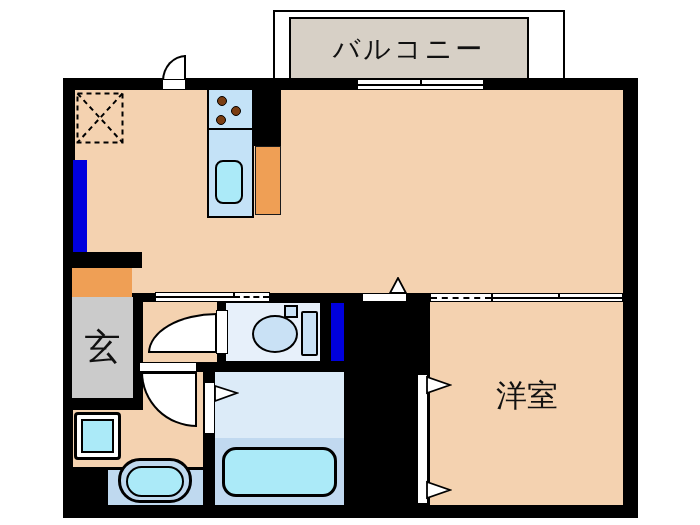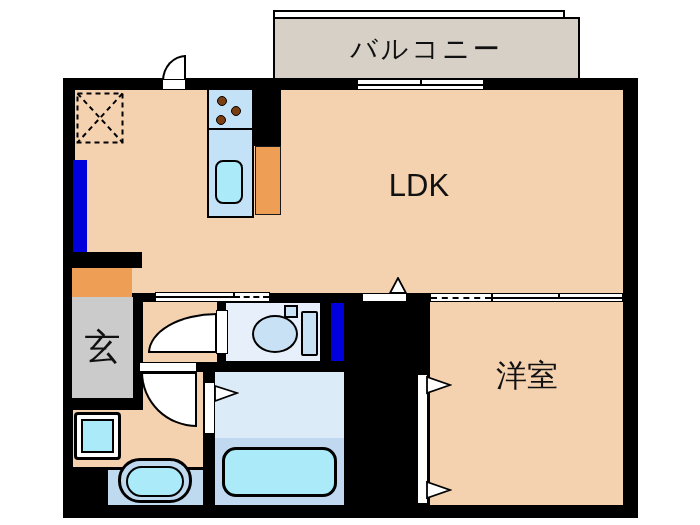--- a/index.html
+++ b/index.html
@@ -29,21 +29,21 @@
   .dashline{border-top-style:dashed !important;}
   .tick{position:absolute;top:0;bottom:3px;width:2px;background:var(--c-wall,#000);}
   svg{display:block;}
 </style>
 </head>
 <body>
 
 <div class="stage">
 
   <div class="abs balcony-outer" style="left:273px;top:10px;width:292px;height:70px;"></div>
-  <div class="abs balcony-inner" style="left:273px;top:17px;width:307px;height:63px;">
+  <div class="abs balcony-inner" style="left:289px;top:17px;width:240px;height:63px;">
     <span>バルコニー</span>
   </div>
 
   <div class="abs wall" style="left:63px;top:78px;width:575px;height:440px;"></div>
 
   <div class="abs floor" style="left:75px;top:90px;width:548px;height:203px;"></div>
   <div class="abs floor" style="left:430px;top:302px;width:193px;height:203px;"></div>
   <div class="abs floor" style="left:143px;top:302px;width:74px;height:60px;"></div>
   <div class="abs floor" style="left:143px;top:372px;width:60px;height:38px;"></div>
   <div class="abs floor" style="left:73px;top:410px;width:130px;height:57px;"></div>
@@ -133,19 +133,18 @@
 
   <div class="abs" style="left:74px;top:412px;width:47px;height:48px;background:#fff;border:3px solid #000;border-radius:4px;">
     <div class="abs cyan" style="left:4px;top:4px;width:33px;height:34px;border:2px solid #000;"></div>
   </div>
 
   <div class="abs" style="left:108px;top:467px;width:95px;height:38px;background:var(--c-counter,#BFD9EF);border-top:3px solid #000;"></div>
   <div class="abs" style="left:118px;top:458px;width:74px;height:45px;background:var(--c-counter,#BFD9EF);border:3px solid #000;border-radius:22px;"></div>
   <div class="abs cyan" style="left:126px;top:466px;width:58px;height:31px;border:2px solid #000;border-radius:16px;"></div>
 
   <div class="abs label" style="left:349px;top:147px;width:140px;height:76px;font-size:31px;line-height:37px;flex-direction:column;">
-    <span>LDK</span>
   </div>
-  <div class="abs label" style="left:437px;top:357px;width:180px;height:78px;font-size:31px;line-height:38px;flex-direction:column;justify-content:space-between;">
+  <div class="abs label" style="left:437px;top:357px;width:180px;height:78px;font-size:31px;line-height:38px;flex-direction:column;">
     <span>洋室</span>
   </div>
 
 </div>
 
 </body></html>

